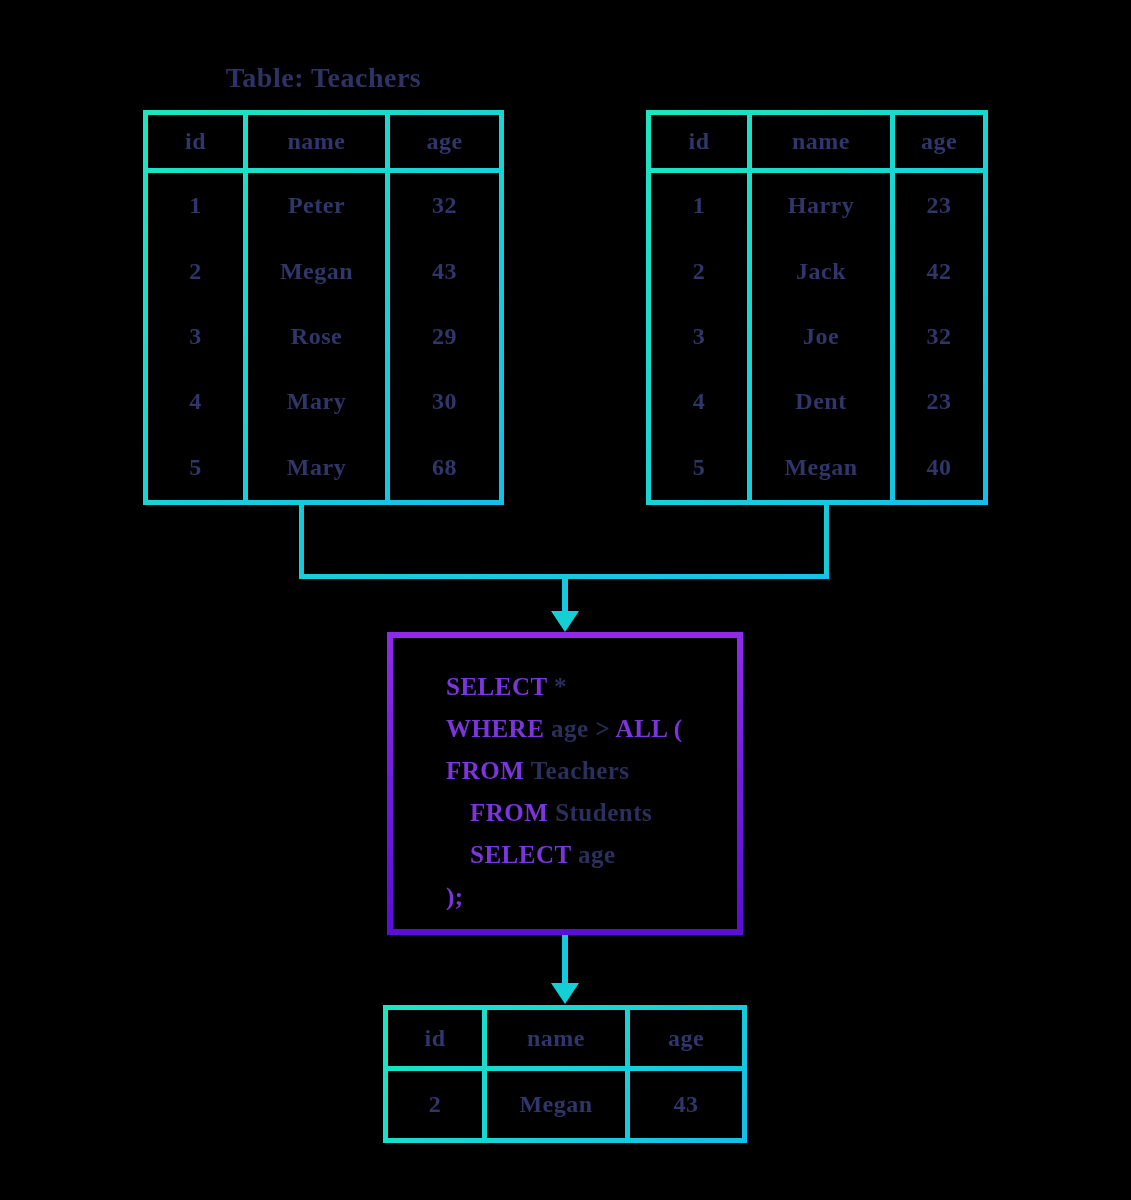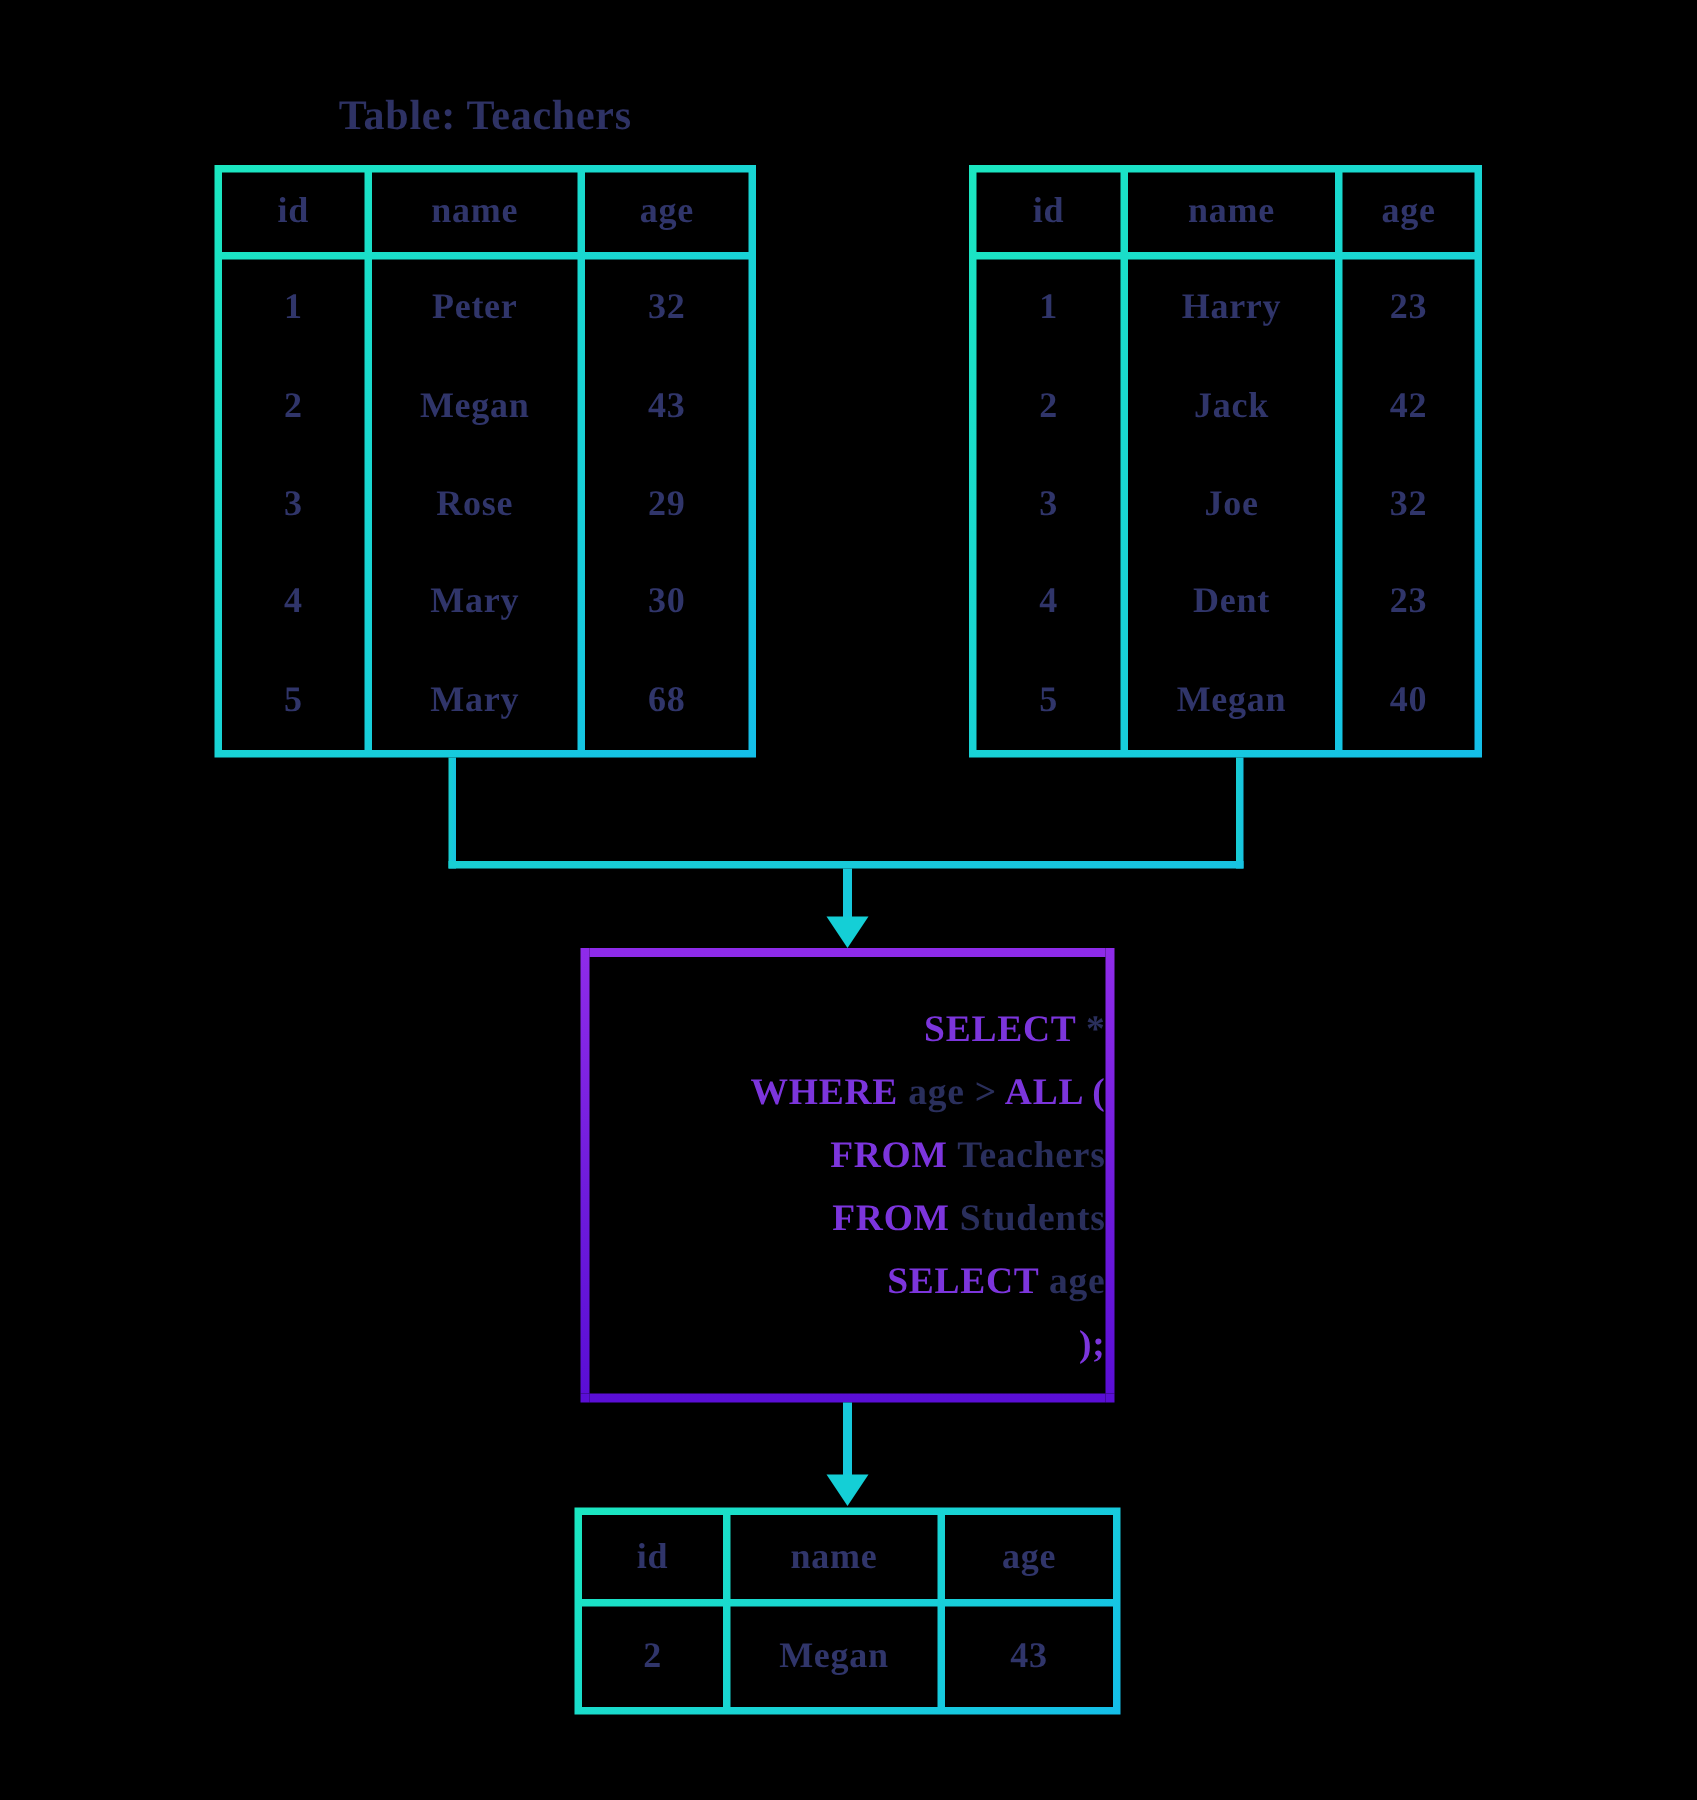--- a/index.html
+++ b/index.html
@@ -58,21 +58,20 @@
     border-top:21px solid #14CFD6;
   }
   
   .sql-box{
     position:absolute;
     box-sizing:border-box;
     border:6px solid #7B26DF;
     border-image:linear-gradient(180deg,#8E2BE9 0%,#6E1BDC 55%,#5A0ED6 100%) 1;
     background:#000;
     padding:28px 0 0 53px;
-    text-align:right;
   }
   .sql-line{
     white-space:pre;
     font-size:25px;
     line-height:42px;
     letter-spacing:0.5px;
   }
   .sql-line.indent{padding-left:24px;}
   .kw{color:#7C35DC;}
   .plain{color:#2A2F5C;}

